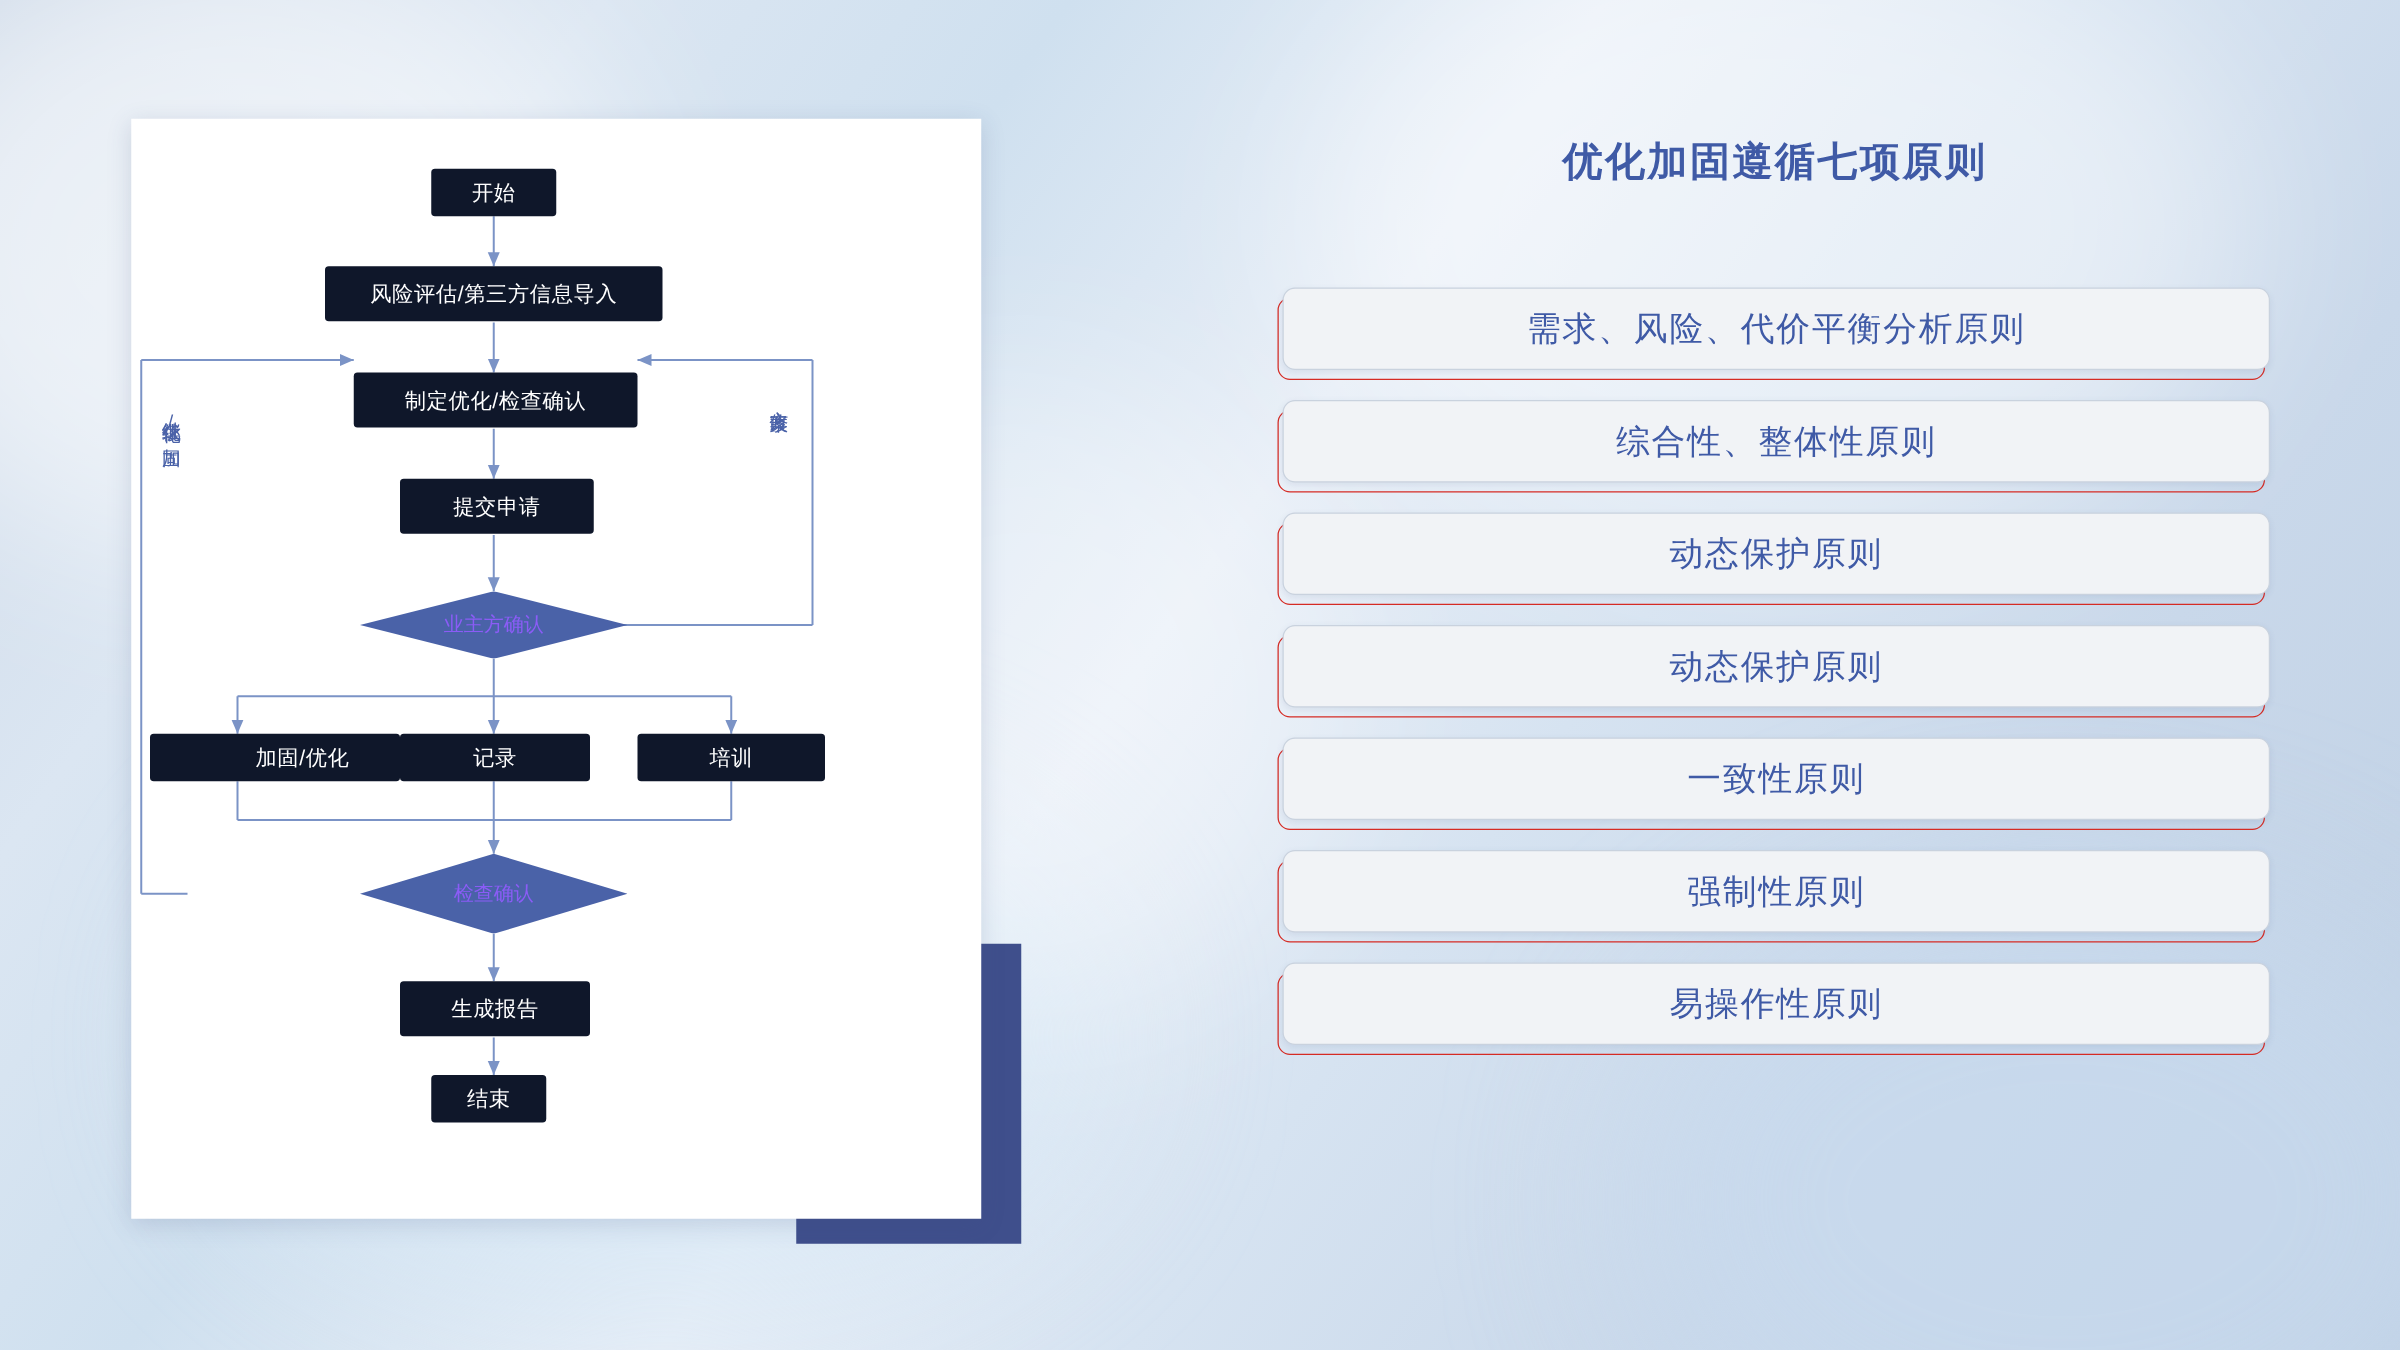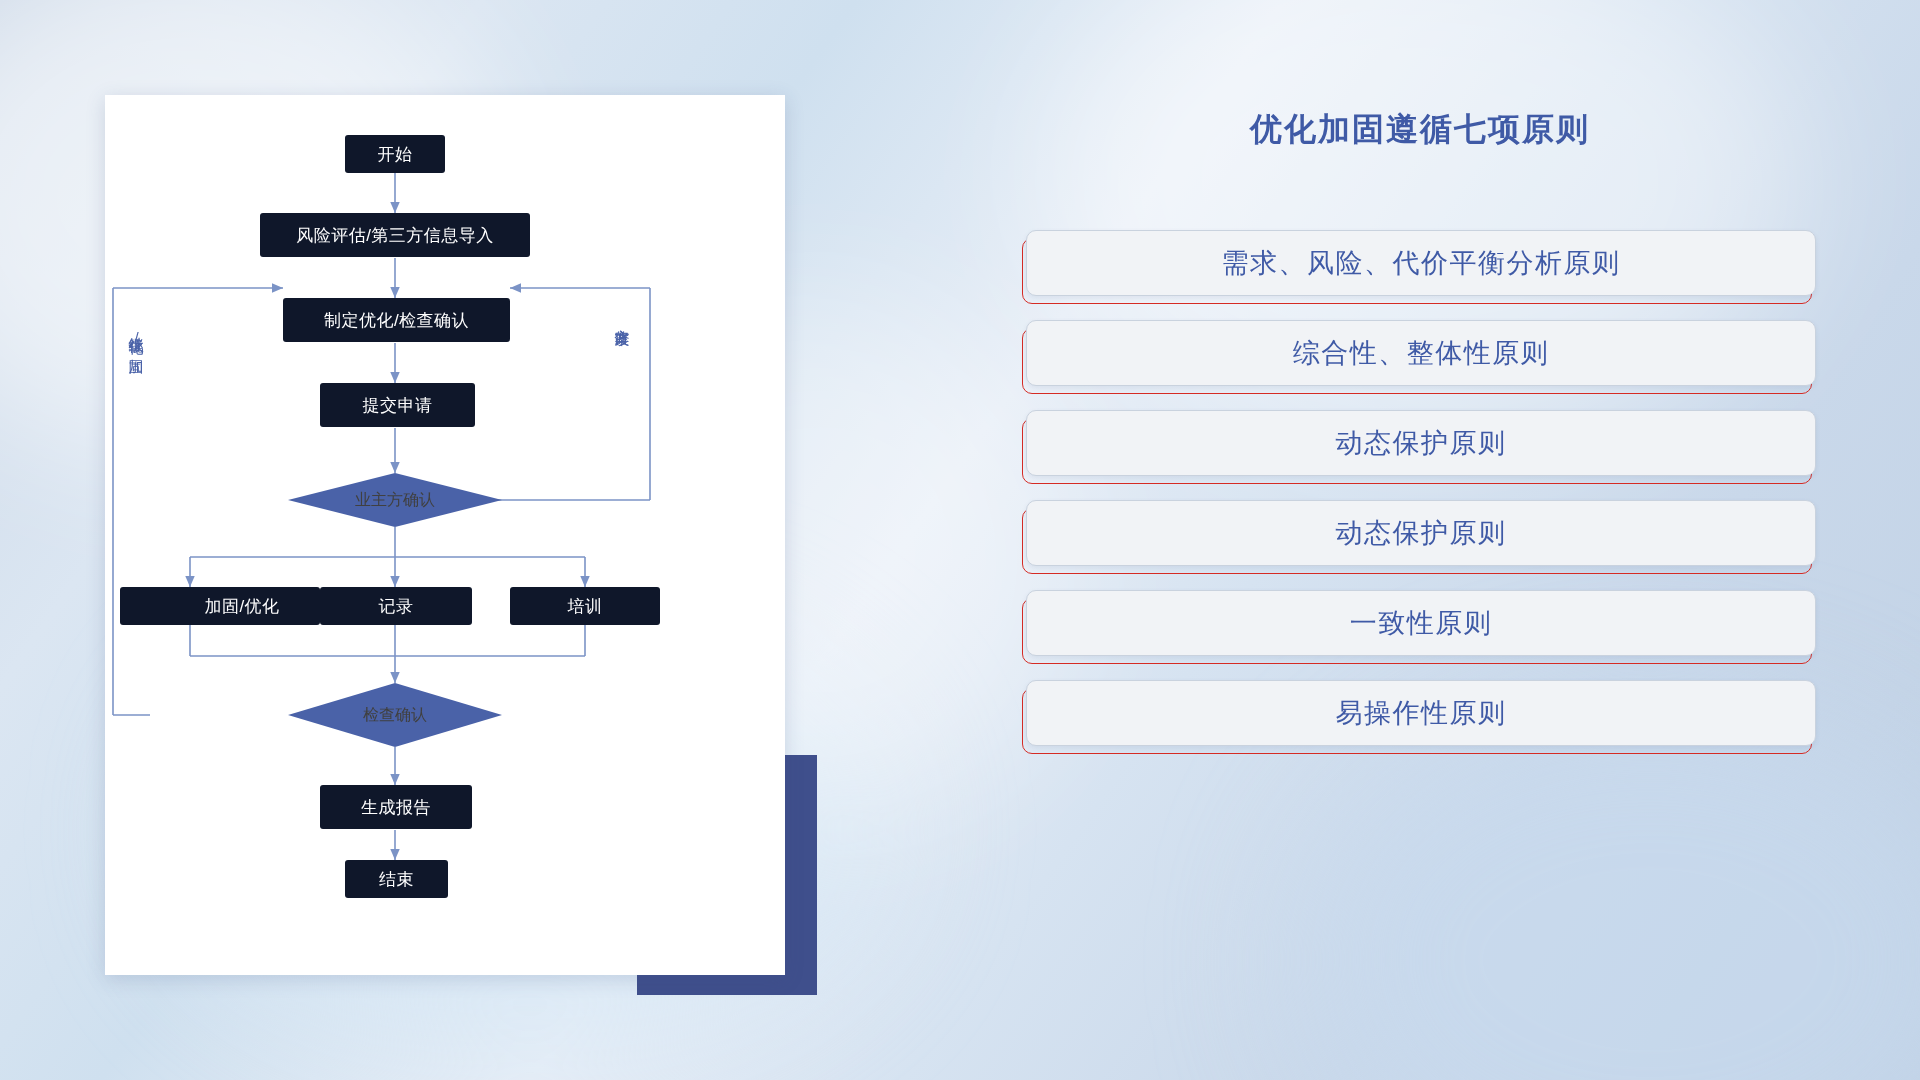--- a/index.html
+++ b/index.html
@@ -69,21 +69,21 @@
     height: 100%;
     background: #4a62a8;
     clip-path: polygon(50% 0%, 100% 50%, 50% 100%, 0% 50%);
   }
   .diamond-wrap .dlabel {
     position: absolute;
     inset: 0;
     display: flex;
     align-items: center;
     justify-content: center;
-    color: #404040;
+    color: #8b5cf6;
     font-size: 16px;
     white-space: nowrap;
   }
   .side-label {
     position: absolute;
     color: #4a62a8;
     font-size: 15px;
     line-height: 19px;
     writing-mode: vertical-rl;
     text-orientation: upright;
@@ -233,21 +233,21 @@
 
     <div class="diamond-wrap" style="left:183px; top:588px; width:214px; height:64px;">
       <div class="dia"></div>
       <div class="dlabel">检查确认</div>
     </div>
 
     <div class="node" style="left:215px; top:690px; width:152px; height:44px;">
       <span>生成报告</span>
     </div>
 
-    <div class="node" style="left:240px; top:765px; width:103px; height:38px;">
+    <div class="node" style="left:240px; top:765px; width:92px; height:38px;">
       <span>结束</span>
     </div>
 
     <div class="side-label" style="left:22px; top:230px; height:130px;">继续优化/加固</div>
     <div class="side-label" style="left:508px; top:222px; height:100px;">方案修改</div>
 
   </div>
 </div>
 
 <div class="right-title">优化加固遵循七项原则</div>
@@ -272,19 +272,23 @@
   <div class="pitem">
     <div class="redline"></div>
     <div class="chip">动态保护原则</div>
   </div>
 
   <div class="pitem">
     <div class="redline"></div>
     <div class="chip">一致性原则</div>
   </div>
 
+  <div class="pitem">
+    <div class="redline"></div>
+    <div class="chip">强制性原则</div>
+  </div>
 
   <div class="pitem">
     <div class="redline"></div>
     <div class="chip">易操作性原则</div>
   </div>
 
 </div>
 
 </body></html>

